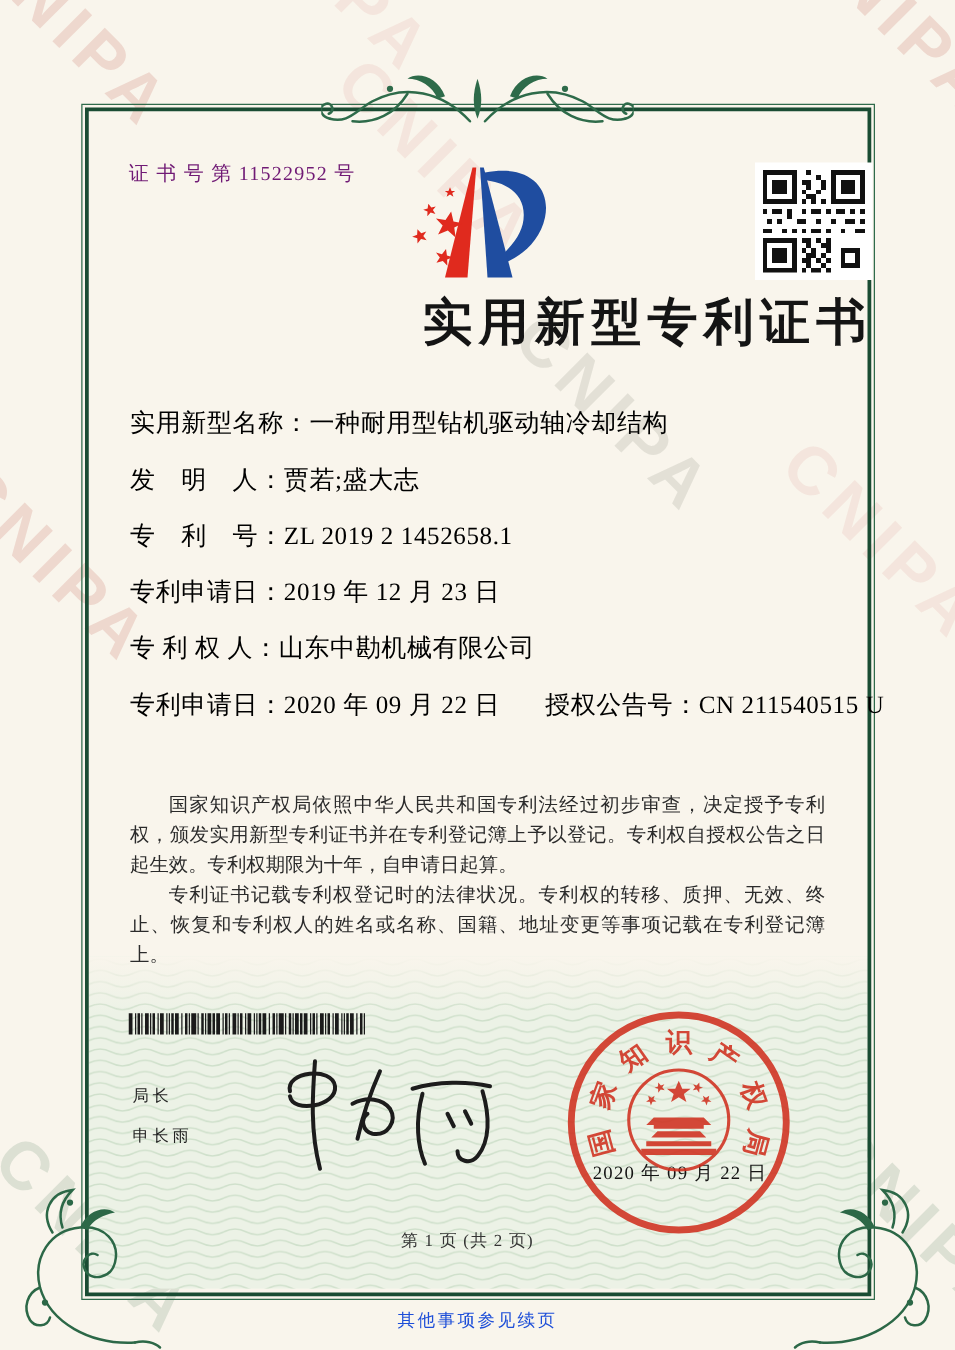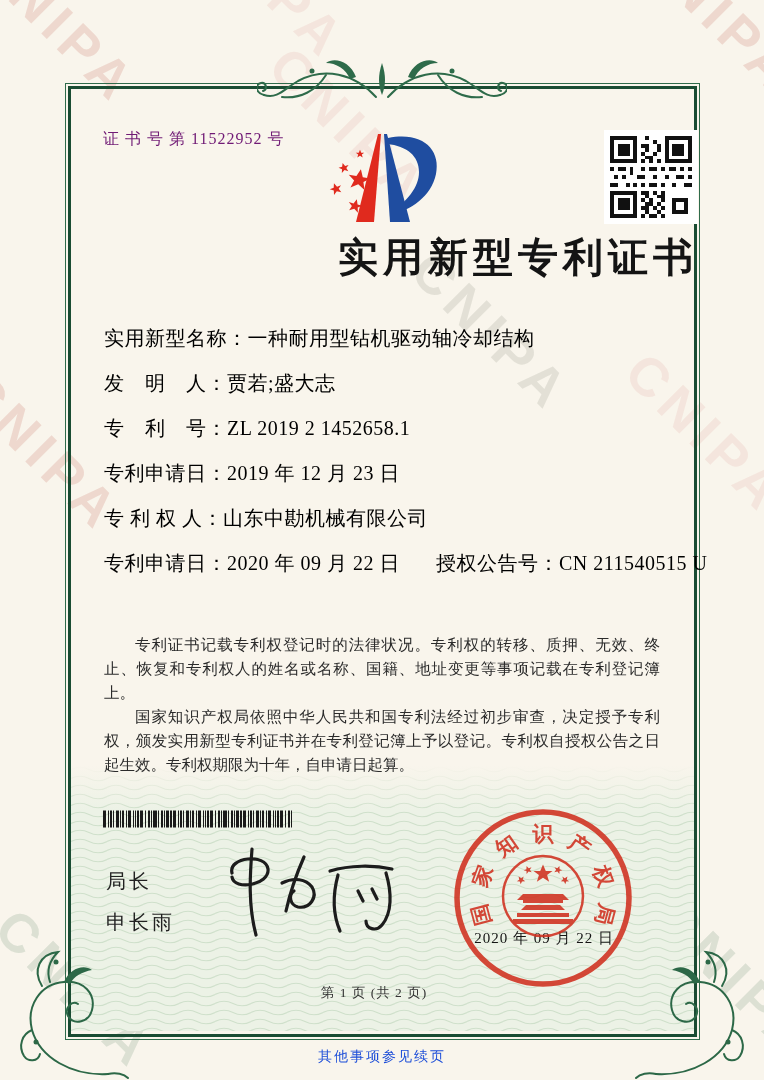--- a/index.html
+++ b/index.html
@@ -21,21 +21,21 @@
   .title{left:65px;top:230px;width:633px;text-align:right;
          font:bold 40px "DejaVu Serif",serif;letter-spacing:5px;color:#141414;}
   #fields{left:104px;top:325px;width:560px;}
   .frow{height:22px;margin-bottom:23px;white-space:nowrap;
         font-size:20px;color:#000000;letter-spacing:.5px;}
   .fpair2{margin-left:36px;}
   #paras{left:104px;top:633px;width:556px;}
   #paras p{margin:0;font-size:15.5px;line-height:24px;text-indent:2em;
            text-align:justify;color:#2b2b2b;}
   .officer{left:106px;top:868px;font-family:"Liberation Sans",sans-serif;
-           font-size:20px;color:#222;letter-spacing:3px;}
+           font-size:13px;color:#222;letter-spacing:3px;}
   .officer div{margin-bottom:14px;}
   .pageinfo{left:65px;top:984px;width:618px;text-align:center;
             font-size:13.5px;color:#333;letter-spacing:1px;}
   .note{left:0;top:1048px;width:764px;text-align:center;
         font-size:14px;color:#1d4ed8;letter-spacing:2px;}
   .sealdate{left:455px;top:929px;width:178px;text-align:center;
             font-size:15px;color:#141414;letter-spacing:1px;z-index:5;}
   .sealchar{font:bold 21px "Liberation Serif",serif;fill:#d0301f;}
   svg{display:block;}
   .z1{z-index:1}.z2{z-index:2}.z3{z-index:3}.z4{z-index:4}.z6{z-index:6}
@@ -176,22 +176,22 @@
     </div>
     <div class="frow">
       <span>专 利 权 人：</span><span>山东中勘机械有限公司</span>
     </div>
     <div class="frow">
       <span>专利申请日：</span><span>2020 年 09 月 22 日</span><span class="fpair2">授权公告号：</span><span>CN 211540515 U</span>
     </div>
   </div>
 
   <div id="paras" class="abs z4">
+    <p>国家知识产权局依照中华人民共和国专利法经过初步审查，决定授予专利权，颁发实用新型专利证书并在专利登记簿上予以登记。专利权自授权公告之日起生效。专利权期限为十年，自申请日起算。</p>
     <p>专利证书记载专利权登记时的法律状况。专利权的转移、质押、无效、终止、恢复和专利权人的姓名或名称、国籍、地址变更等事项记载在专利登记簿上。</p>
-    <p>国家知识产权局依照中华人民共和国专利法经过初步审查，决定授予专利权，颁发实用新型专利证书并在专利登记簿上予以登记。专利权自授权公告之日起生效。专利权期限为十年，自申请日起算。</p>
   </div>
 
   <svg class="abs z4" style="left:100px;top:809px" width="196" height="20">
     <line x1="3" y1="10" x2="193" y2="10" stroke="#1a1a1a" stroke-width="17" stroke-dasharray="3 2 1 1 2 1 1 2 3 1 1 1 2 2 1 1 3 2 1 1 1 1 2 1 3 2 1 2 2 1 1 1 4 1 1 2 2 1 1 1 3 1 2 1"></line>
   </svg>
 
   <div class="abs z4 officer">
     <div>局长</div>
     <div>申长雨</div>
   </div>

